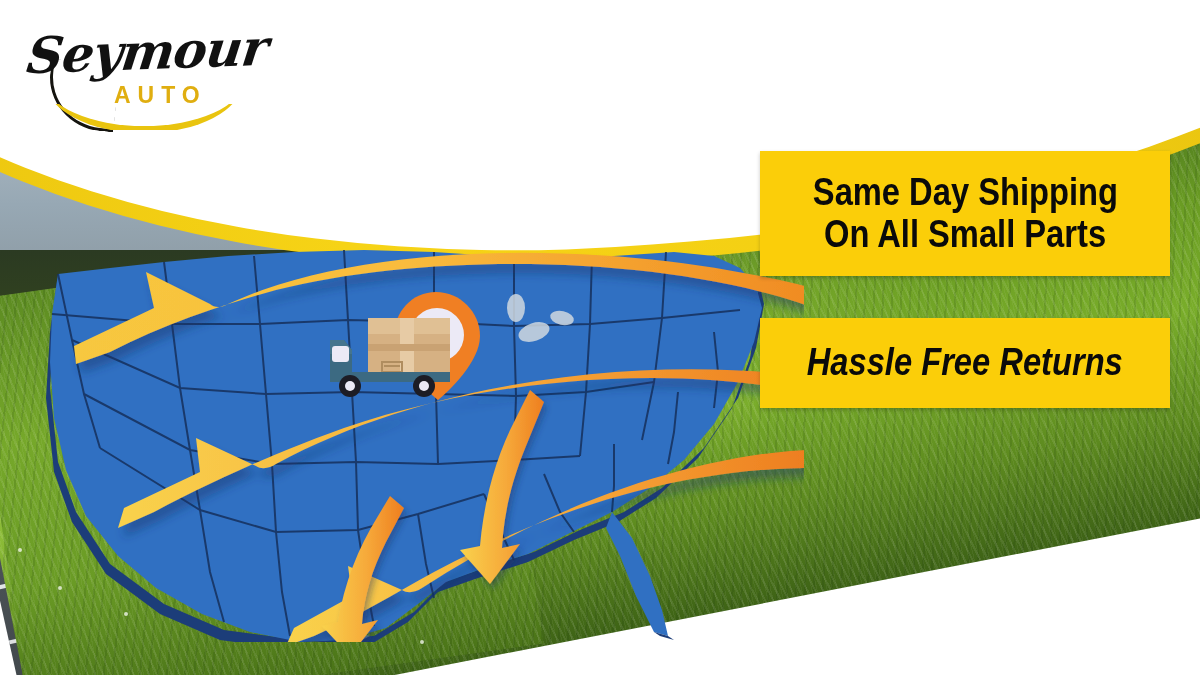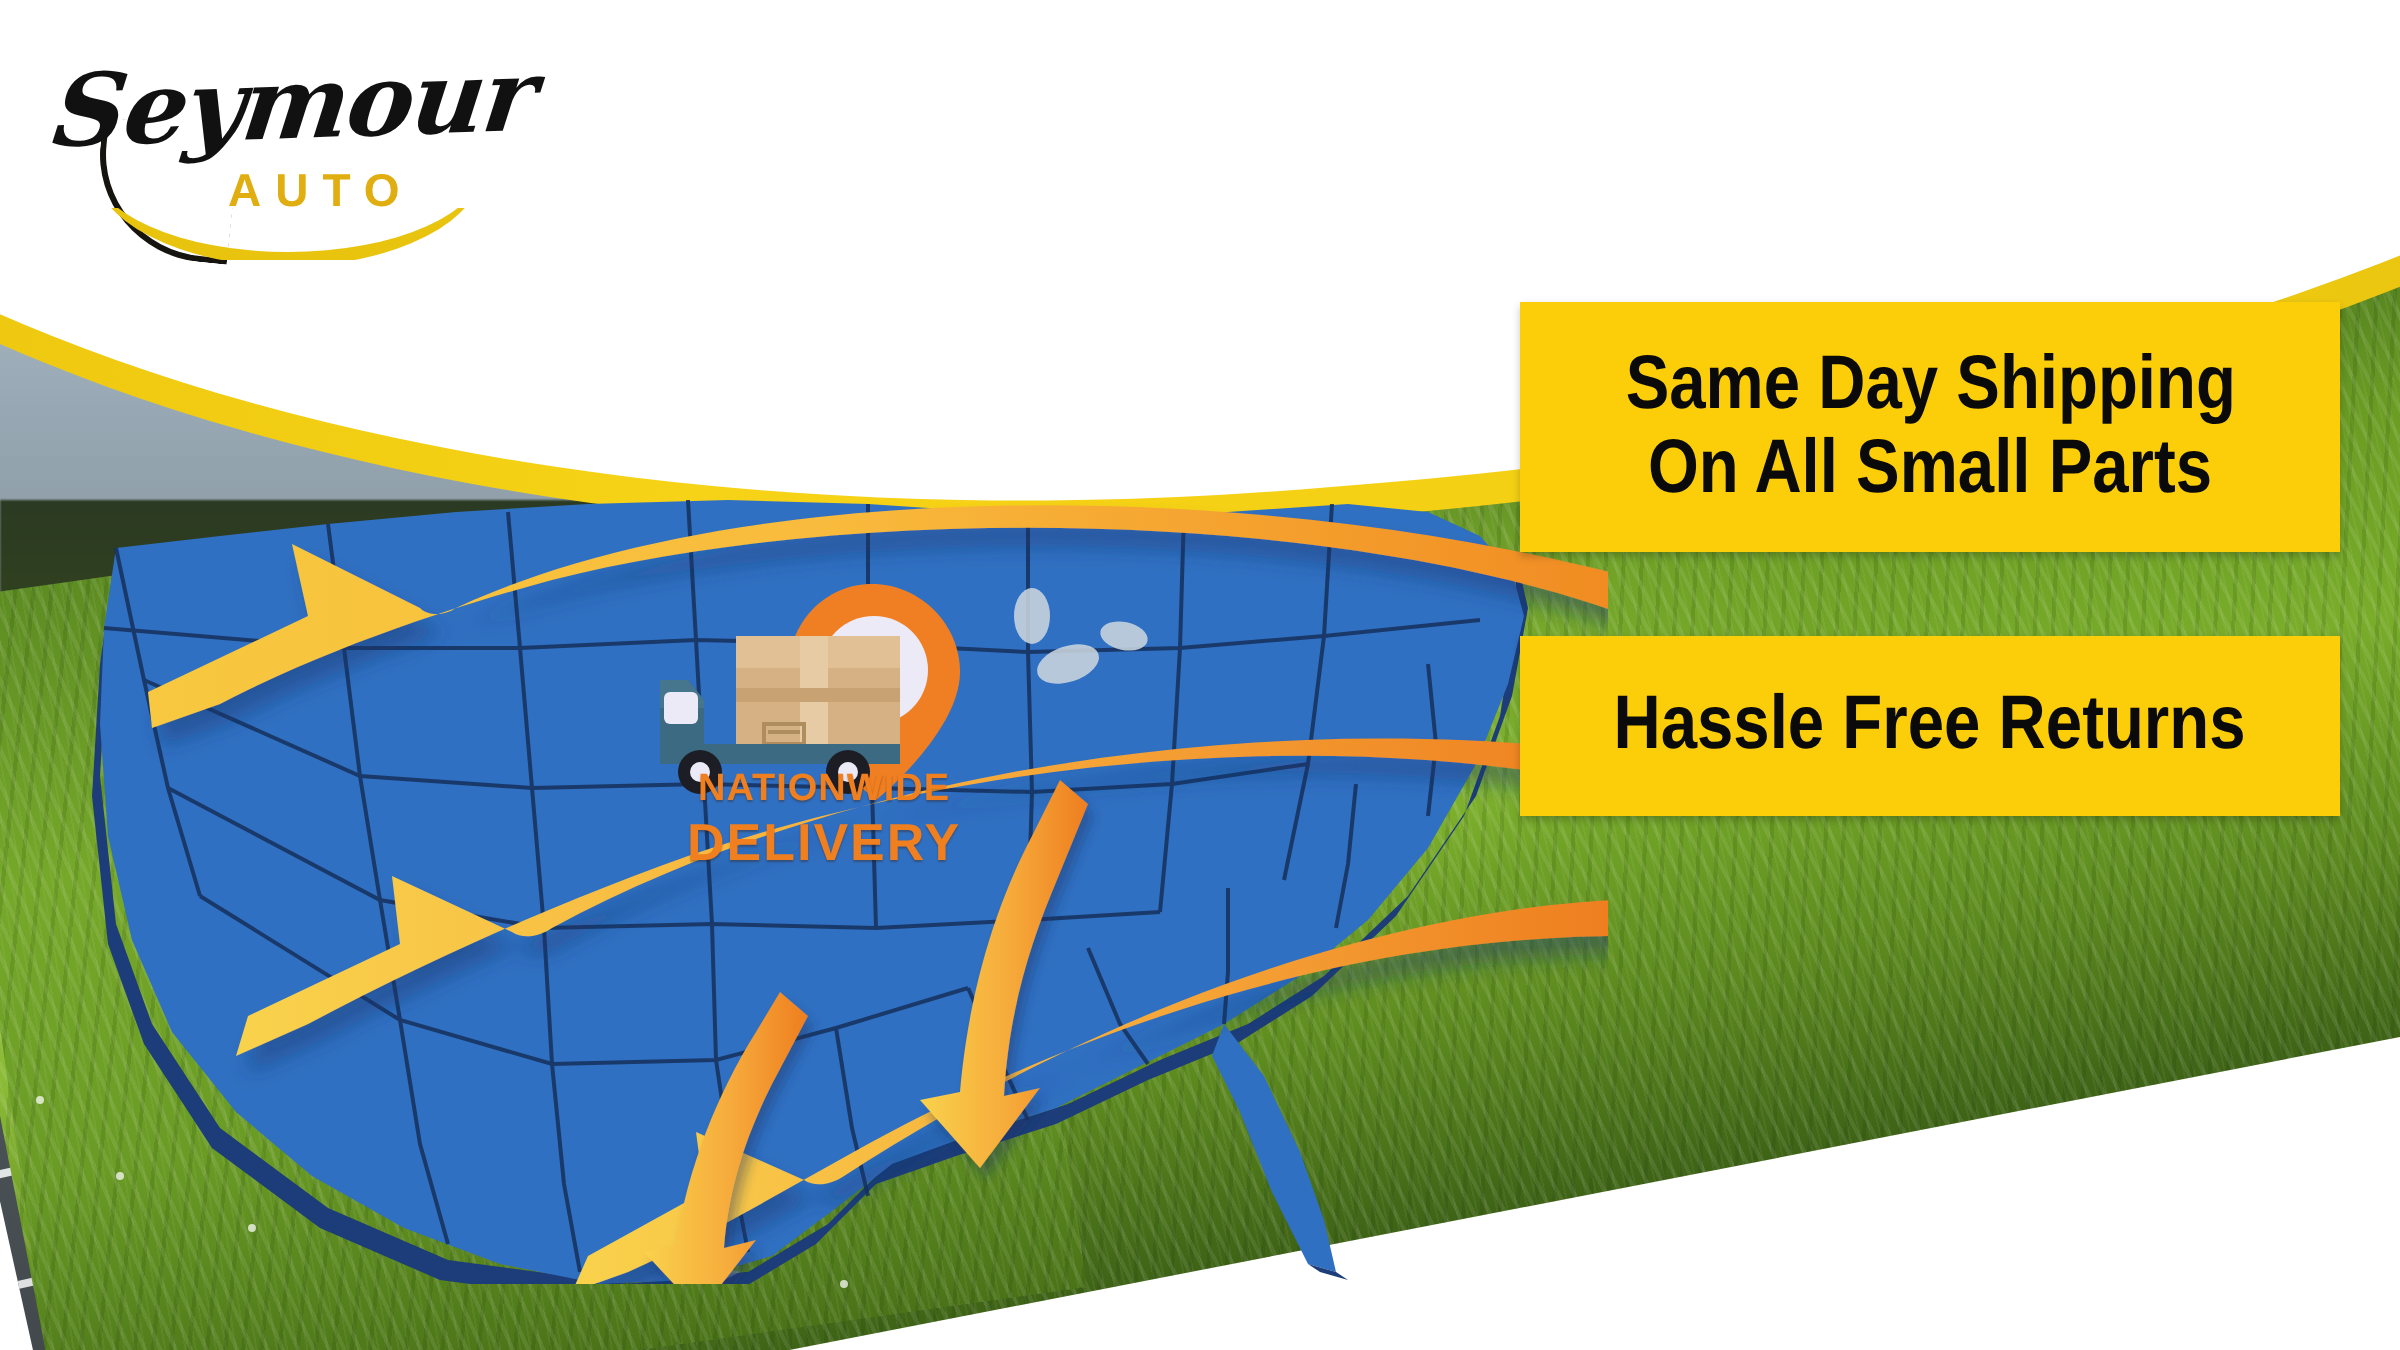--- a/index.html
+++ b/index.html
@@ -173,21 +173,21 @@
     display:block;
     font-family:"Liberation Sans Narrow","Liberation Sans",sans-serif;
     font-weight:700;color:#0a0a0a;
     line-height:1.08;
     transform:scaleX(.86);
     white-space:nowrap;
     text-align:center;
   }
   #panel-1{top:151px;width:410px;height:125px;}
   #panel-1 span{font-size:38px;}
-  #panel-2{top:318px;width:410px;height:90px;}
+  #panel-2{top:318px;width:410px;height:90px;font-style:italic;}
   #panel-2 span{font-size:38px;}
   #panel-3{top:438px;width:410px;height:127px;}
   #panel-3 span{font-size:38px;}
 </style>
 </head>
 <body>
 
 <div id="banner">
 
   <div class="photo">
@@ -419,22 +419,20 @@
         <path fill="#46758e" d="M8 52 L22 52 L30 62 L30 66 L8 66 Z"></path>
         <rect x="10" y="58" width="17" height="16" rx="3" fill="#eceaf6"></rect>
         <rect x="8" y="84" width="120" height="10" fill="#3c6a82"></rect>
 
         <circle cx="28" cy="98" r="11" fill="#1d1d25"></circle>
         <circle cx="28" cy="98" r="5" fill="#eceaf6"></circle>
         <circle cx="102" cy="98" r="11" fill="#1d1d25"></circle>
         <circle cx="102" cy="98" r="5" fill="#eceaf6"></circle>
       </g>
     </svg>
-    <div class="nd-text nd-line1">NATIONWIDE</div>
-    <div class="nd-text nd-line2">DELIVERY</div>
   </div>
 
   <div class="panel" id="panel-1">
     <span>Same Day Shipping</span>
     <span>On All Small Parts</span>
   </div>
 
   <div class="panel" id="panel-2">
     <span>Hassle Free Returns</span>
   </div>

